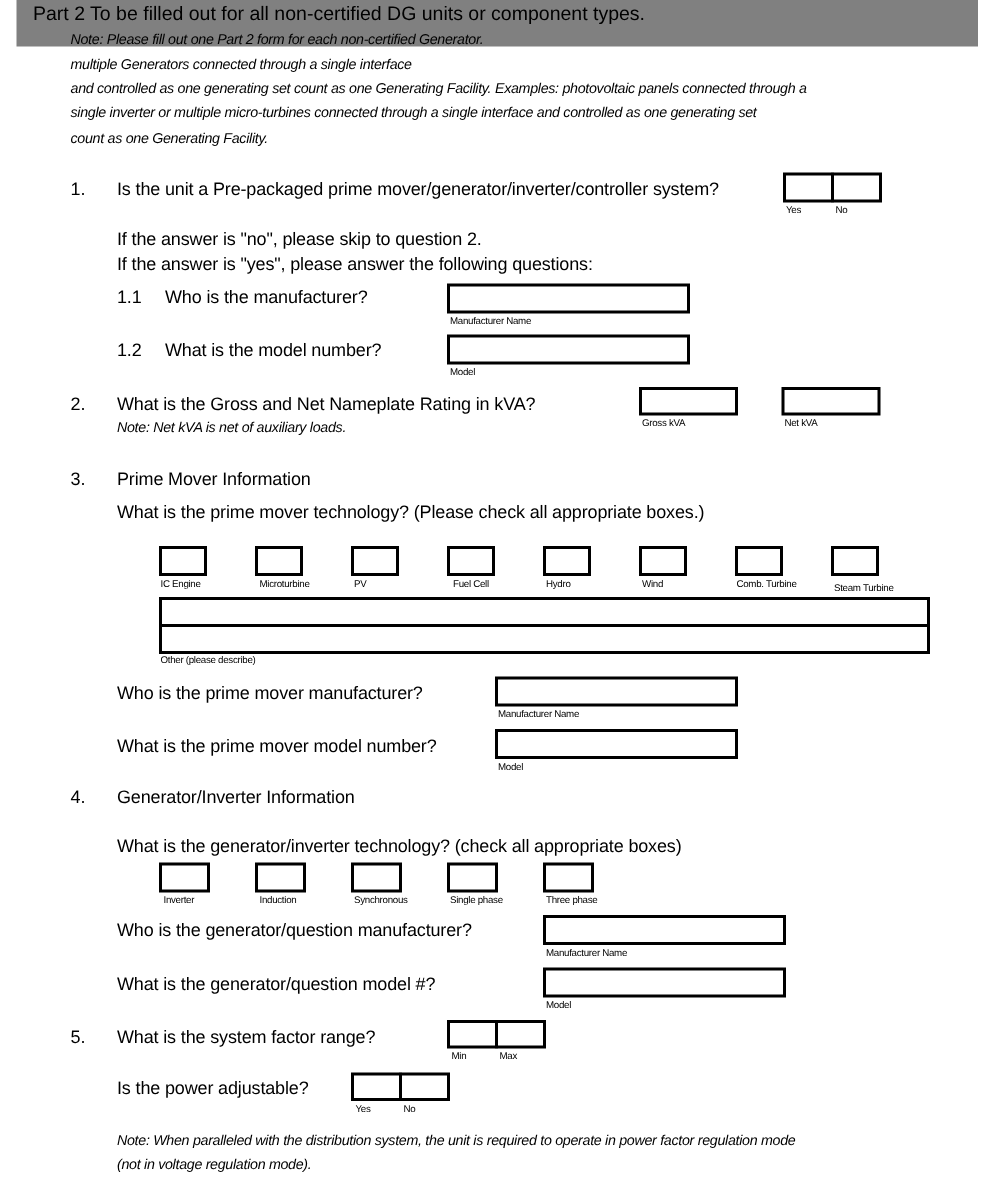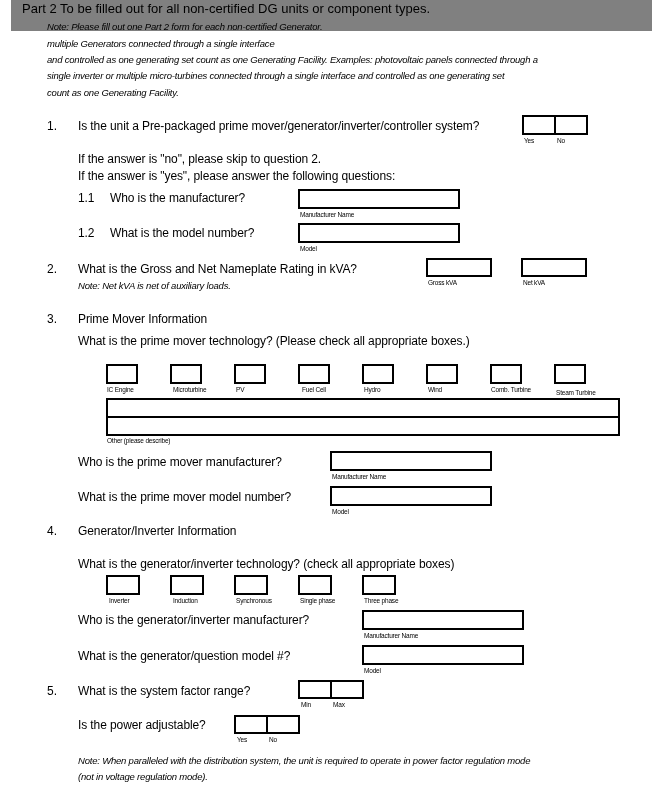--- a/index.html
+++ b/index.html
@@ -94,21 +94,21 @@
 <div class="lbl" style="left:109px;top:597px;">Inverter</div>
 <div class="box" style="left:170px;top:575px;width:34px;height:20px;"></div>
 <div class="lbl" style="left:173px;top:597px;">Induction</div>
 <div class="box" style="left:234px;top:575px;width:34px;height:20px;"></div>
 <div class="lbl" style="left:236px;top:597px;">Synchronous</div>
 <div class="box" style="left:298px;top:575px;width:34px;height:20px;"></div>
 <div class="lbl" style="left:300px;top:597px;">Single phase</div>
 <div class="box" style="left:362px;top:575px;width:34px;height:20px;"></div>
 <div class="lbl" style="left:364px;top:597px;">Three phase</div>
 
-<div class="abs q" style="left:78px;top:613px;">Who is the generator/inverter manufacturer?</div>
+<div class="abs q" style="left:78px;top:613px;">Who is the generator/question manufacturer?</div>
 <input class="box" style="left: 362px; top: 610px; width: 162px; height: 20px;">
 <div class="lbl" style="left:364px;top:632px;">Manufacturer Name</div>
 
 <div class="abs q" style="left:78px;top:649px;">What is the generator/question model #?</div>
 <input class="box" style="left: 362px; top: 645px; width: 162px; height: 20px;">
 <div class="lbl" style="left:364px;top:667px;">Model</div>
 
 <div class="abs num" style="left:47px;top:684px;">5.</div>
 <div class="abs q" style="left:78px;top:684px;">What is the system factor range?</div>
 <input class="box" style="left: 298px; top: 680px; width: 34px; height: 19px;">

